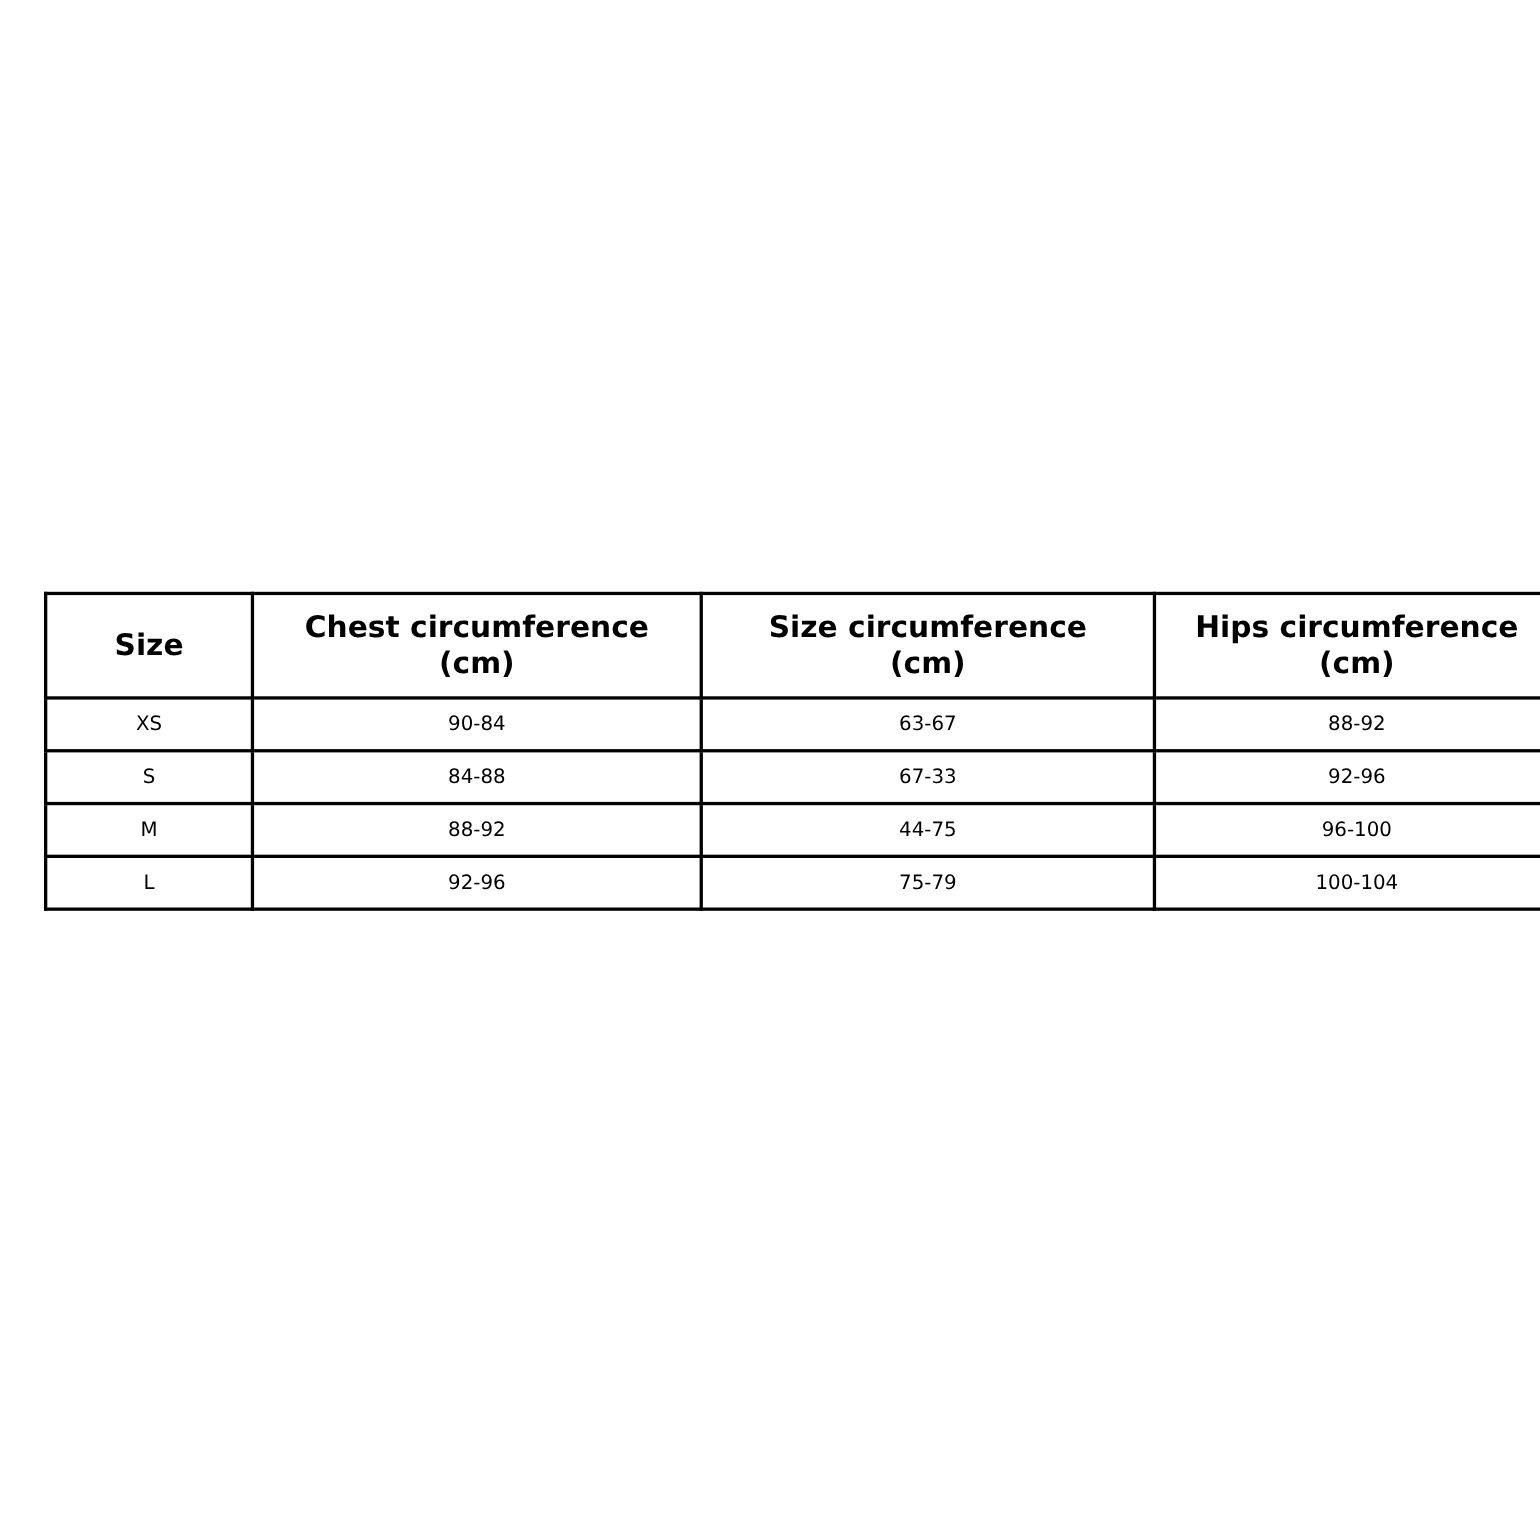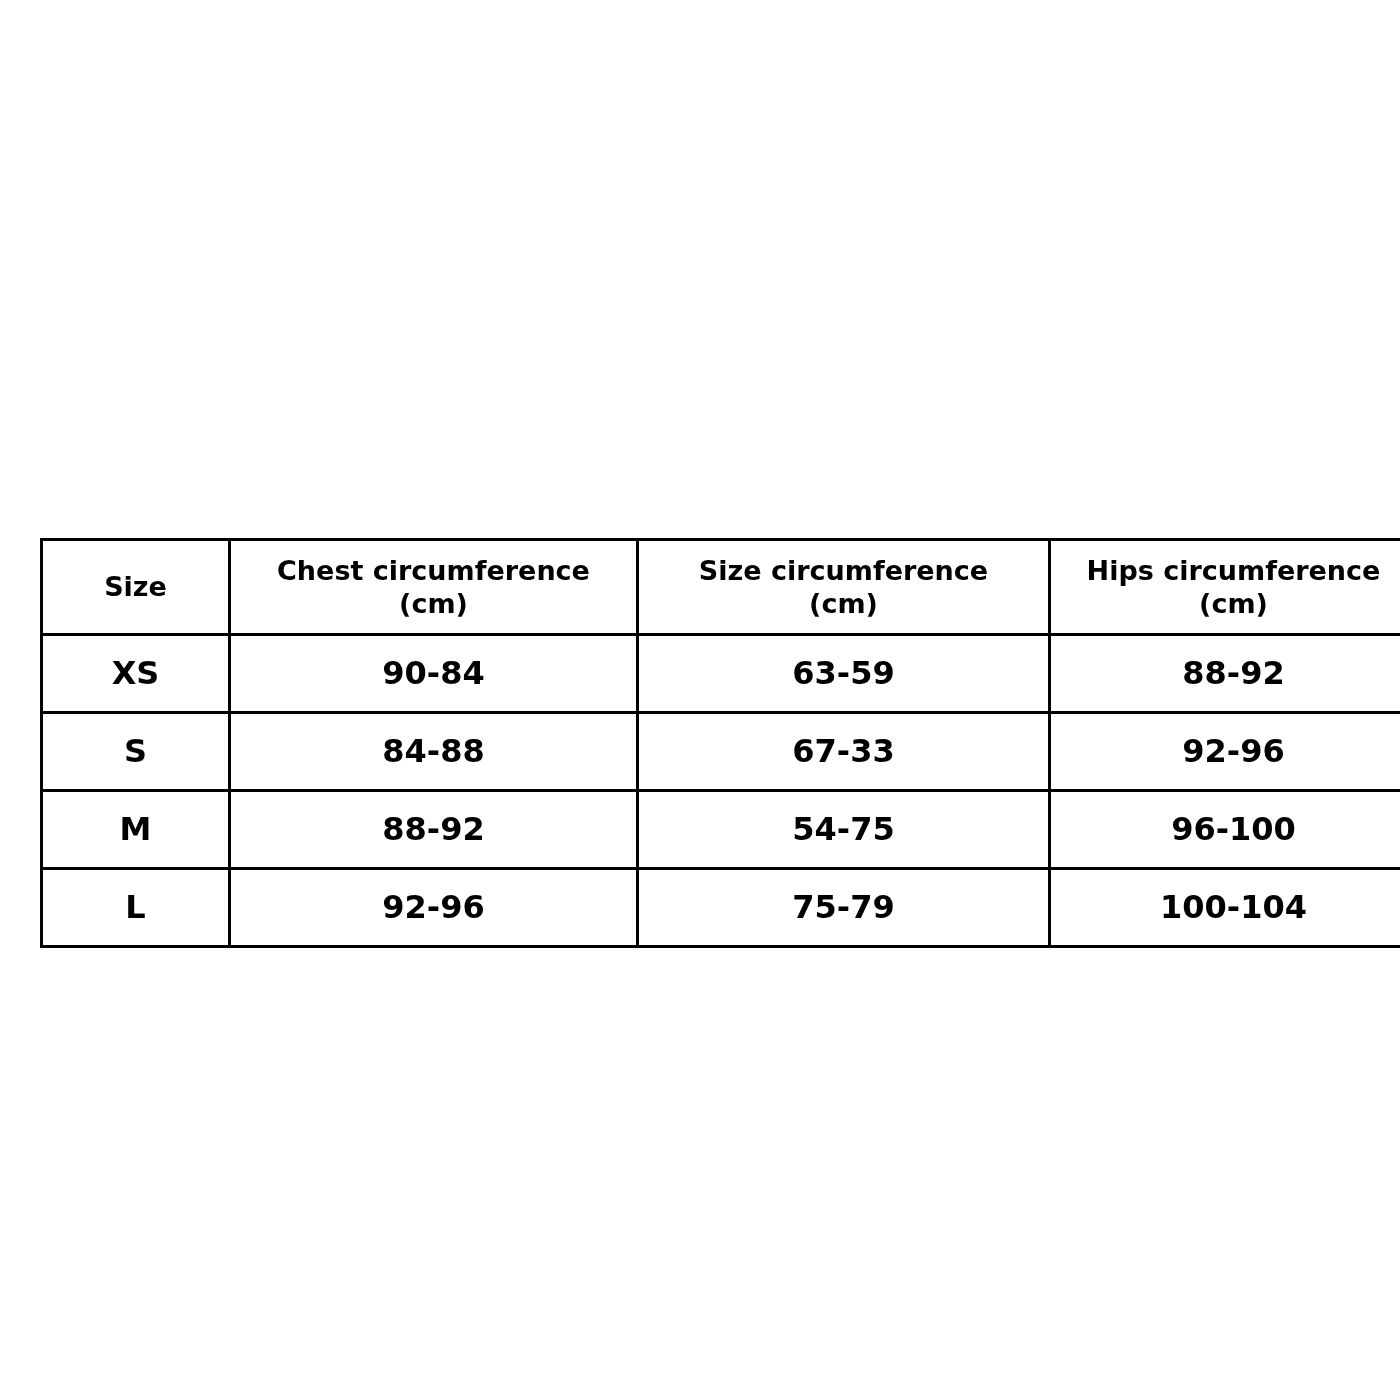--- a/index.html
+++ b/index.html
@@ -43,24 +43,24 @@
     color: #000000;
   }
   table.size-chart th {
     font-weight: bold;
     font-size: 27px;
     line-height: 1.24;
     padding: 10px 6px;
     height: 72px;
   }
   table.size-chart td {
-    font-weight: bold;
-    font-size: 32px;
+    font-weight: normal;
+    font-size: 18px;
     line-height: 1.1;
-    padding: 15px 6px;
+    padding: 0 6px;
     height: 45px;
   }
   col.c-size { width: 188px; }
   col.c-chest { width: 408px; }
   col.c-waist { width: 412px; }
   col.c-hips  { width: 368px; }
 </style>
 </head>
 <body>
 
@@ -90,33 +90,33 @@
           <th>
             <span>Hips circumference</span><br>
             <span>(cm)</span>
           </th>
         </tr>
       </thead>
       <tbody>
         <tr>
           <td>XS</td>
           <td>90-84</td>
-          <td>63-59</td>
+          <td>63-67</td>
           <td>88-92</td>
         </tr>
         <tr>
           <td>S</td>
           <td>84-88</td>
           <td>67-33</td>
           <td>92-96</td>
         </tr>
         <tr>
           <td>M</td>
           <td>88-92</td>
-          <td>54-75</td>
+          <td>44-75</td>
           <td>96-100</td>
         </tr>
         <tr>
           <td>L</td>
           <td>92-96</td>
           <td>75-79</td>
           <td>100-104</td>
         </tr>
       </tbody>
     </table>

